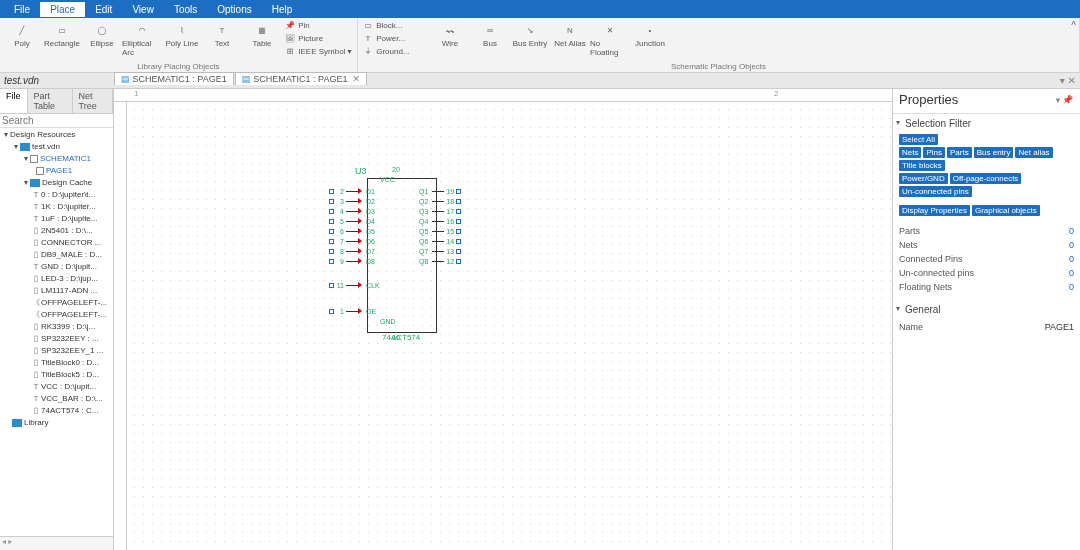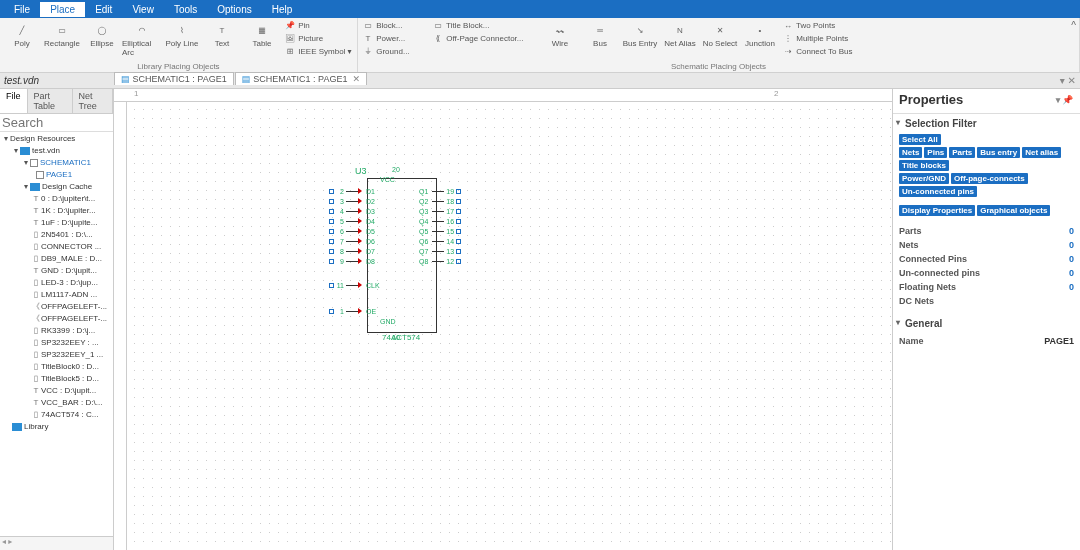--- a/index.html
+++ b/index.html
@@ -28,21 +28,21 @@
 .left-title { font-size:10px; color:#333; padding:0 4px; font-style:italic;}
 .lt-close { font-size:10px; color:#888; margin-left:auto; margin-right:4px;}
 
 .main { display:flex; height: calc(550px - 18px - 55px - 16px); }
 
 .sidebar { width:114px; border-right:1px solid #ccc; display:flex; flex-direction:column; overflow:hidden; }
 .side-tabs { display:flex; background:#e8e8e8; font-size:9px; color:#555; border-bottom:1px solid #ccc;}
 .side-tabs span { padding:2px 6px; border-right:1px solid #ccc;}
 .side-tabs span.on { background:#fff; color:#000;}
 .side-search { display:flex; align-items:center; border-bottom:1px solid #ddd; padding:1px 2px;}
-.side-search input { border:0; font-size:13px; flex:1; outline:none; color:#999;}
+.side-search input { border:0; font-size:10px; flex:1; outline:none; color:#999;}
 .tree { font-size:8px; color:#333; overflow:hidden; line-height:12px; padding:1px 0 0 2px;}
 .tree .nd { white-space: nowrap; display:flex; align-items:center;}
 .tree .tw { width:8px; display:inline-block; text-align:center; color:#555;}
 .tree .folder { width:10px; height:8px; background:#2a8dd4; display:inline-block; margin-right:2px;}
 .tree .pageic { width:8px; height:8px; border:1px solid #888; display:inline-block; margin-right:2px;}
 .tree .gly { width:8px; display:inline-block; text-align:center; color:#777; margin-right:1px;}
 
 .canvas-wrap { flex:1; position:relative; background:#fff; overflow:hidden;}
 .ruler-h { height:13px; border-bottom:1px solid #ccc; position:relative; background:#fff; font-size:8px; color:#999;}
 .ruler-h .mk { position:absolute; top:0;}
@@ -65,21 +65,21 @@
 .pin-r { position:absolute; display:flex; align-items:center; height:10px;}
 .pin-r .lbl { font-size:7px; color:#2a6; margin-right:4px;}
 .pin-r .wire { width:12px; height:1px; background:#333;}
 .pin-r .num { font-size:7px; color:#2a6; width:10px; text-align:left; margin-left:2px;}
 .pin-r .sq { width:5px; height:5px; border:1px solid #1b6ec2; }
 .pin-t { position:absolute; display:flex; flex-direction:column; align-items:center;}
 .pin-t .lbl,.pin-t .num {font-size:7px;color:#2a6;}
 .pin-b { position:absolute; display:flex; flex-direction:column; align-items:center;}
 .pin-b .lbl,.pin-b .num {font-size:7px;color:#2a6;}
 
-.props { width:188px; border-left:1px solid #ccc; display:flex; flex-direction:column; background:#fff;font-weight:bold;}
+.props { width:188px; border-left:1px solid #ccc; display:flex; flex-direction:column; background:#fff;}
 .props-h { font-size:13px; color:#333; padding:3px 6px 6px 6px; border-bottom:1px solid #ddd; display:flex; align-items:center;}
 .props-h .r { margin-left:auto; font-size:9px; color:#888;}
 .sec-h { font-size:10px; color:#444; padding:4px 6px 3px 12px; position:relative;}
 .sec-h:before { content:"▾"; position:absolute; left:3px; color:#666; font-size:8px;}
 .sec-body { padding:2px 6px 6px 6px; }
 .chips { display:flex; flex-wrap:wrap; gap:2px;}
 .chip-btn { background:#1b6ec2; color:#fff; font-size:8px; padding:1px 3px; border-radius:1px;}
 .stat-row { display:flex; font-size:9px; color:#555; padding:2px 0;}
 .stat-row .v { margin-left:auto; color:#1b6ec2;}
 .gen-row { display:flex; font-size:9px; color:#555; padding:2px 0;}
@@ -143,53 +143,44 @@
     <div class="label">Library Placing Objects</div>
   </div>
 
   <div class="ribbon-group" style="flex:1">
     <div class="row">
       <div class="mini-list" style="width:70px">
         <span><span class="ic2">▭</span> <span>Block...</span></span>
         <span><span class="ic2">T</span> <span>Power...</span></span>
         <span><span class="ic2">⏚</span> <span>Ground...</span></span>
       </div>
-      <div class="mini-list" style="width:110px">
-        <span><span class="ic2">▭</span> <span>Title Block...</span></span>
-        <span><span class="ic2">⟪</span> <span>Off-Page Connector...</span></span>
-      </div>
       <div class="rb-btn">
           <span class="ic">〰</span>
           <span>Wire</span>
         </div>
       <div class="rb-btn">
           <span class="ic">═</span>
           <span>Bus</span>
         </div>
       <div class="rb-btn">
           <span class="ic">↘</span>
           <span>Bus Entry</span>
         </div>
       <div class="rb-btn">
           <span class="ic">N</span>
           <span>Net Alias</span>
         </div>
       <div class="rb-btn">
           <span class="ic">✕</span>
-          <span>No Select</span>
+          <span>No Floating</span>
         </div>
       <div class="rb-btn">
           <span class="ic">•</span>
           <span>Junction</span>
         </div>
-      <div class="mini-list" style="width:90px">
-        <span><span class="ic2">↔</span> <span>Two Points</span></span>
-        <span><span class="ic2">⋮</span> <span>Multiple Points</span></span>
-        <span><span class="ic2">⇢</span> <span>Connect To Bus</span></span>
-      </div>
     </div>
     <div class="label">Schematic Placing Objects</div>
   </div>
 </div>
 
 <div class="tabbar">
   <span class="left-title">test.vdn</span>
   <span class="lt-close">▾ ✕</span>
   <div class="doc-tabstrip">
     <div class="doc-tab">
@@ -466,24 +457,20 @@
           <span class="v">0</span>
         </div>
         <div class="stat-row">
           <span>Un-connected pins</span>
           <span class="v">0</span>
         </div>
         <div class="stat-row">
           <span>Floating Nets</span>
           <span class="v">0</span>
         </div>
-        <div class="stat-row">
-          <span>DC Nets</span>
-          <span class="v"></span>
-        </div>
       </div>
     <div class="sec-h">General</div>
     <div class="sec-body" id="gen">
         <div class="gen-row">
           <span>Name</span>
           <span class="v">PAGE1</span>
         </div>
       </div>
   </div>
 

